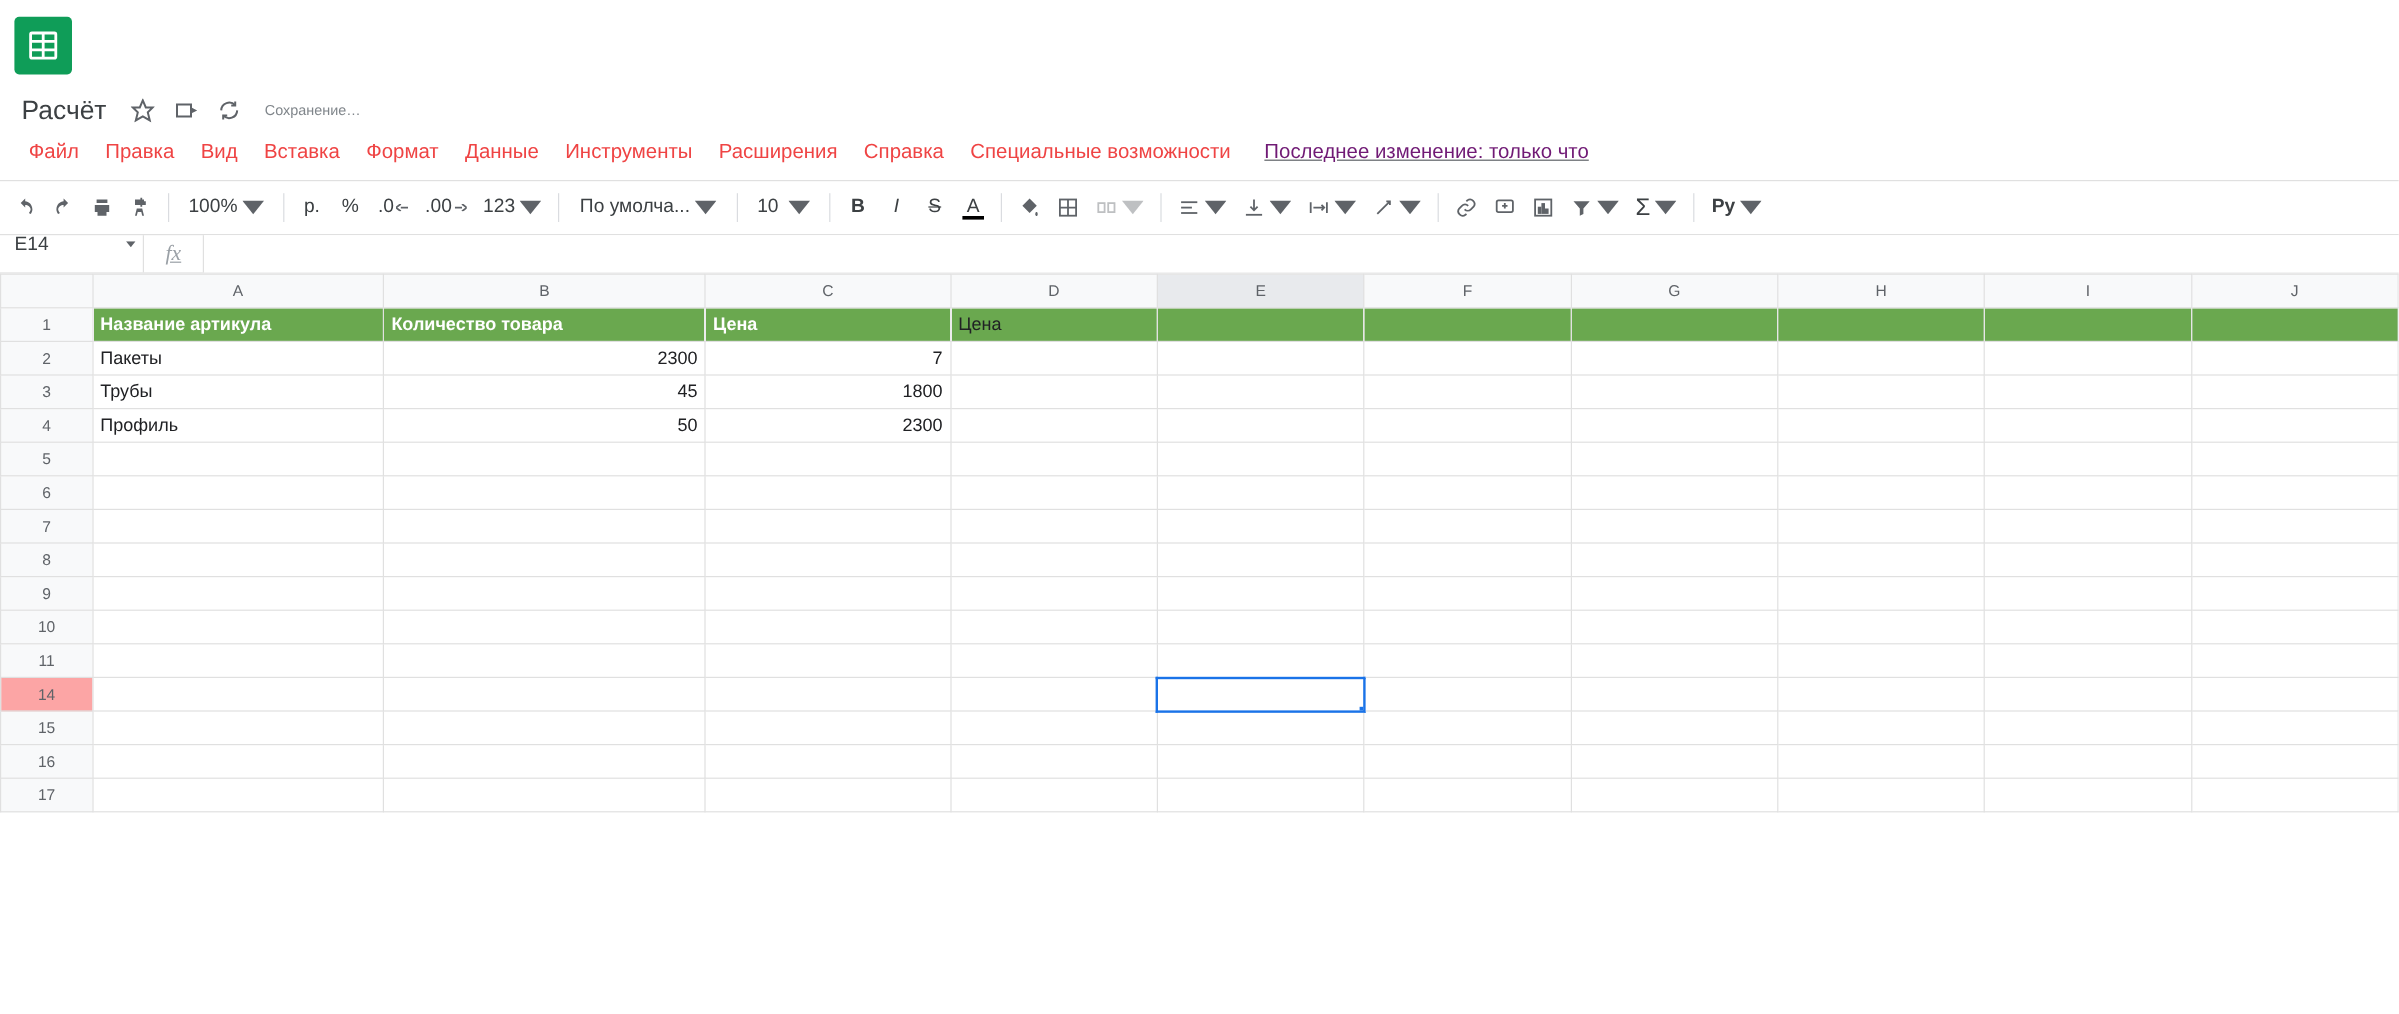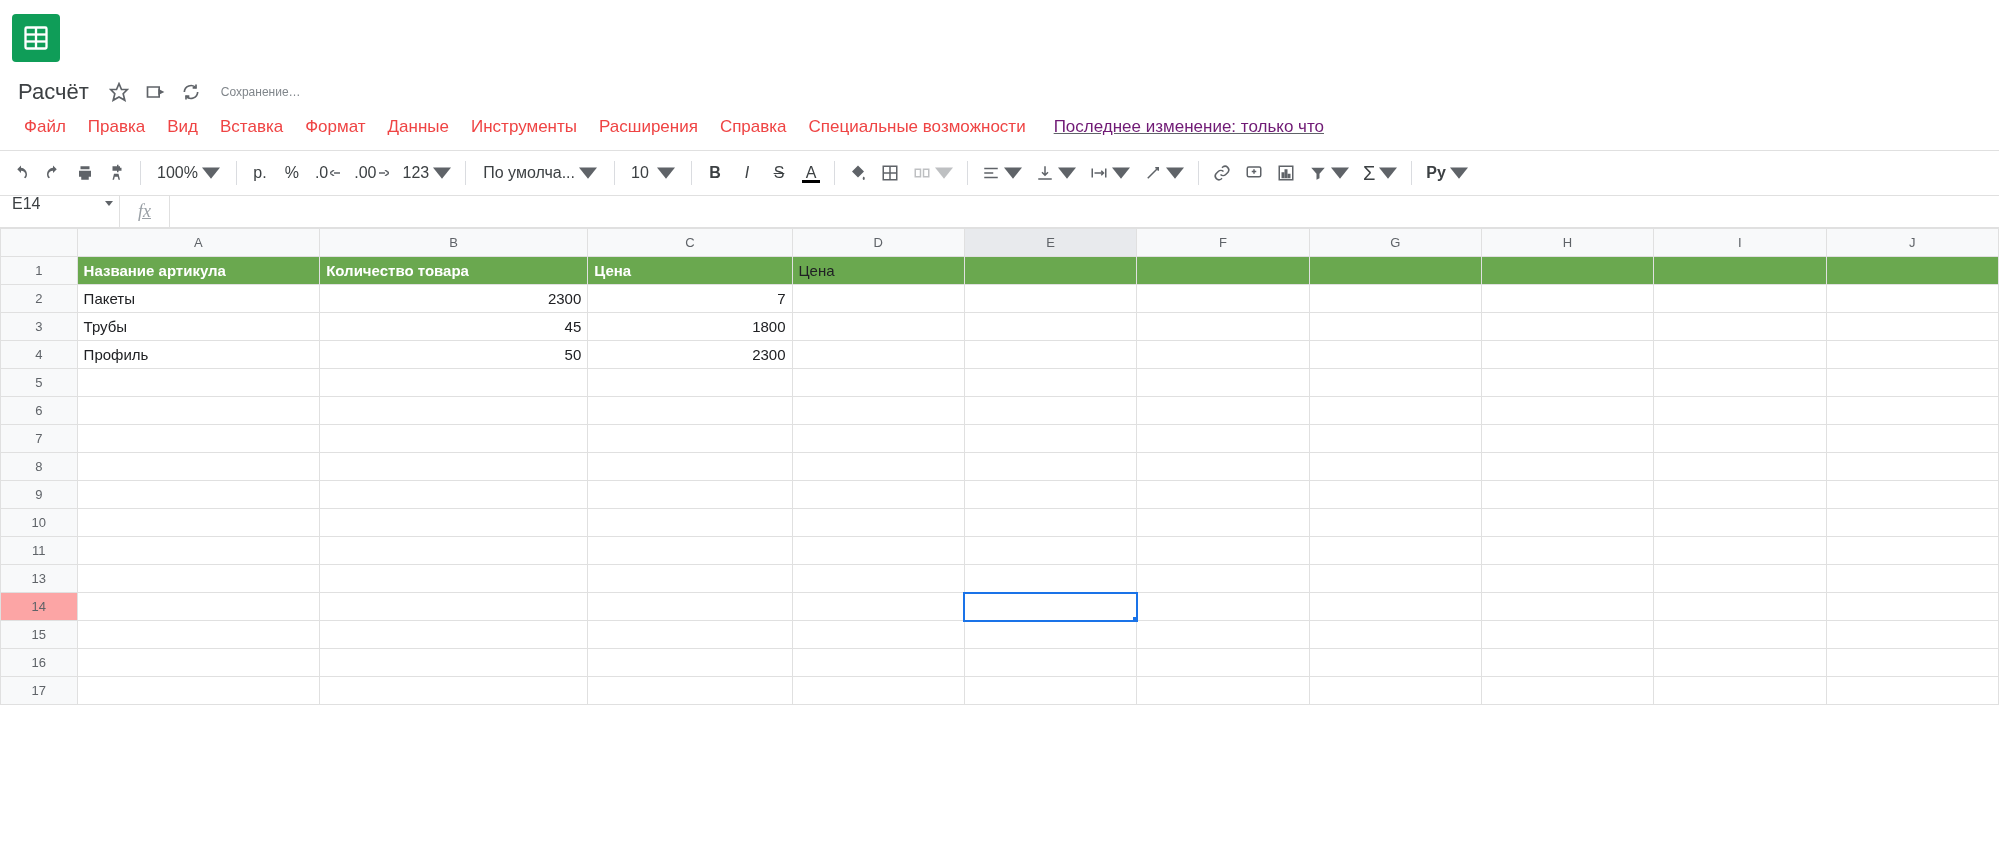--- a/index.html
+++ b/index.html
@@ -508,33 +508,20 @@
             <td class="cell"></td>
             <td class="cell"></td>
             <td class="cell"></td>
             <td class="cell"></td>
             <td class="cell"></td>
             <td class="cell"></td>
             <td class="cell"></td>
             <td class="cell"></td>
           </tr>
       <tr>
-            <th class="row-h">13</th>
-            <td class="cell"></td>
-            <td class="cell"></td>
-            <td class="cell"></td>
-            <td class="cell"></td>
-            <td class="cell"></td>
-            <td class="cell"></td>
-            <td class="cell"></td>
-            <td class="cell"></td>
-            <td class="cell"></td>
-            <td class="cell"></td>
-          </tr>
-      <tr>
             <th class="row-h selected-row-h">14</th>
             <td class="cell"></td>
             <td class="cell"></td>
             <td class="cell"></td>
             <td class="cell"></td>
             <td class="cell selected-cell">
               <div class="sel-handle"></div>
             </td>
             <td class="cell"></td>
             <td class="cell"></td>

